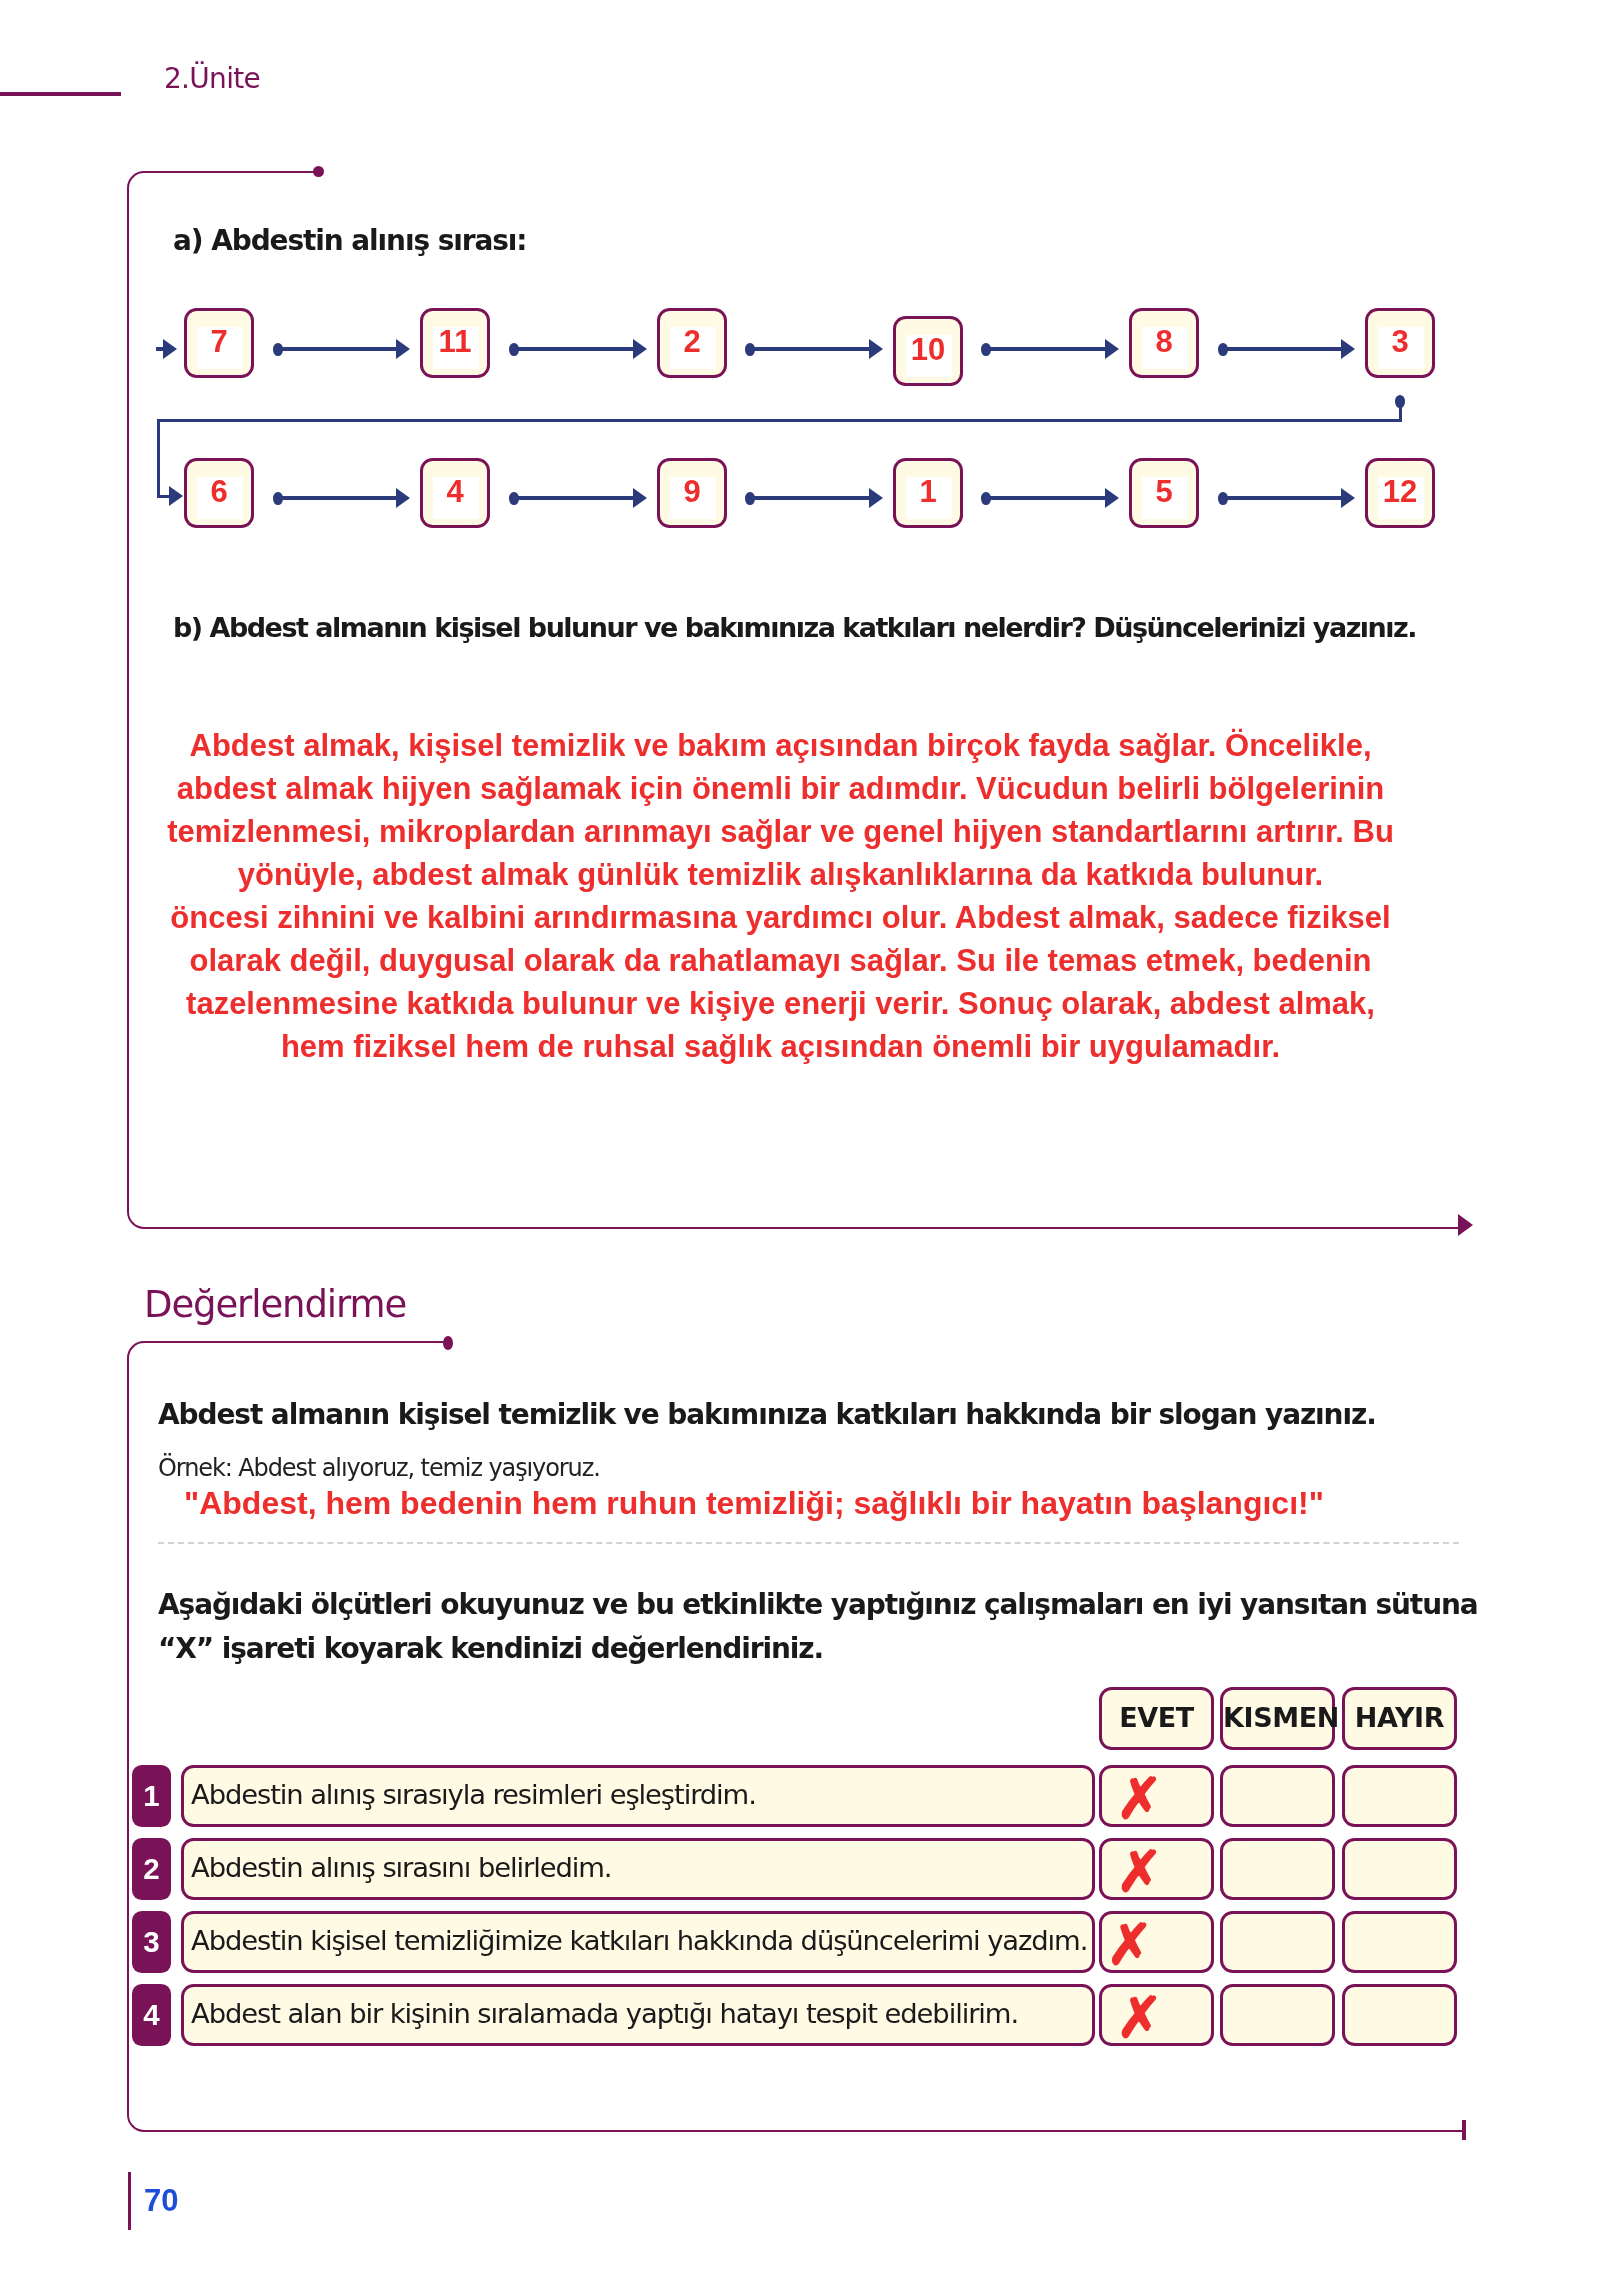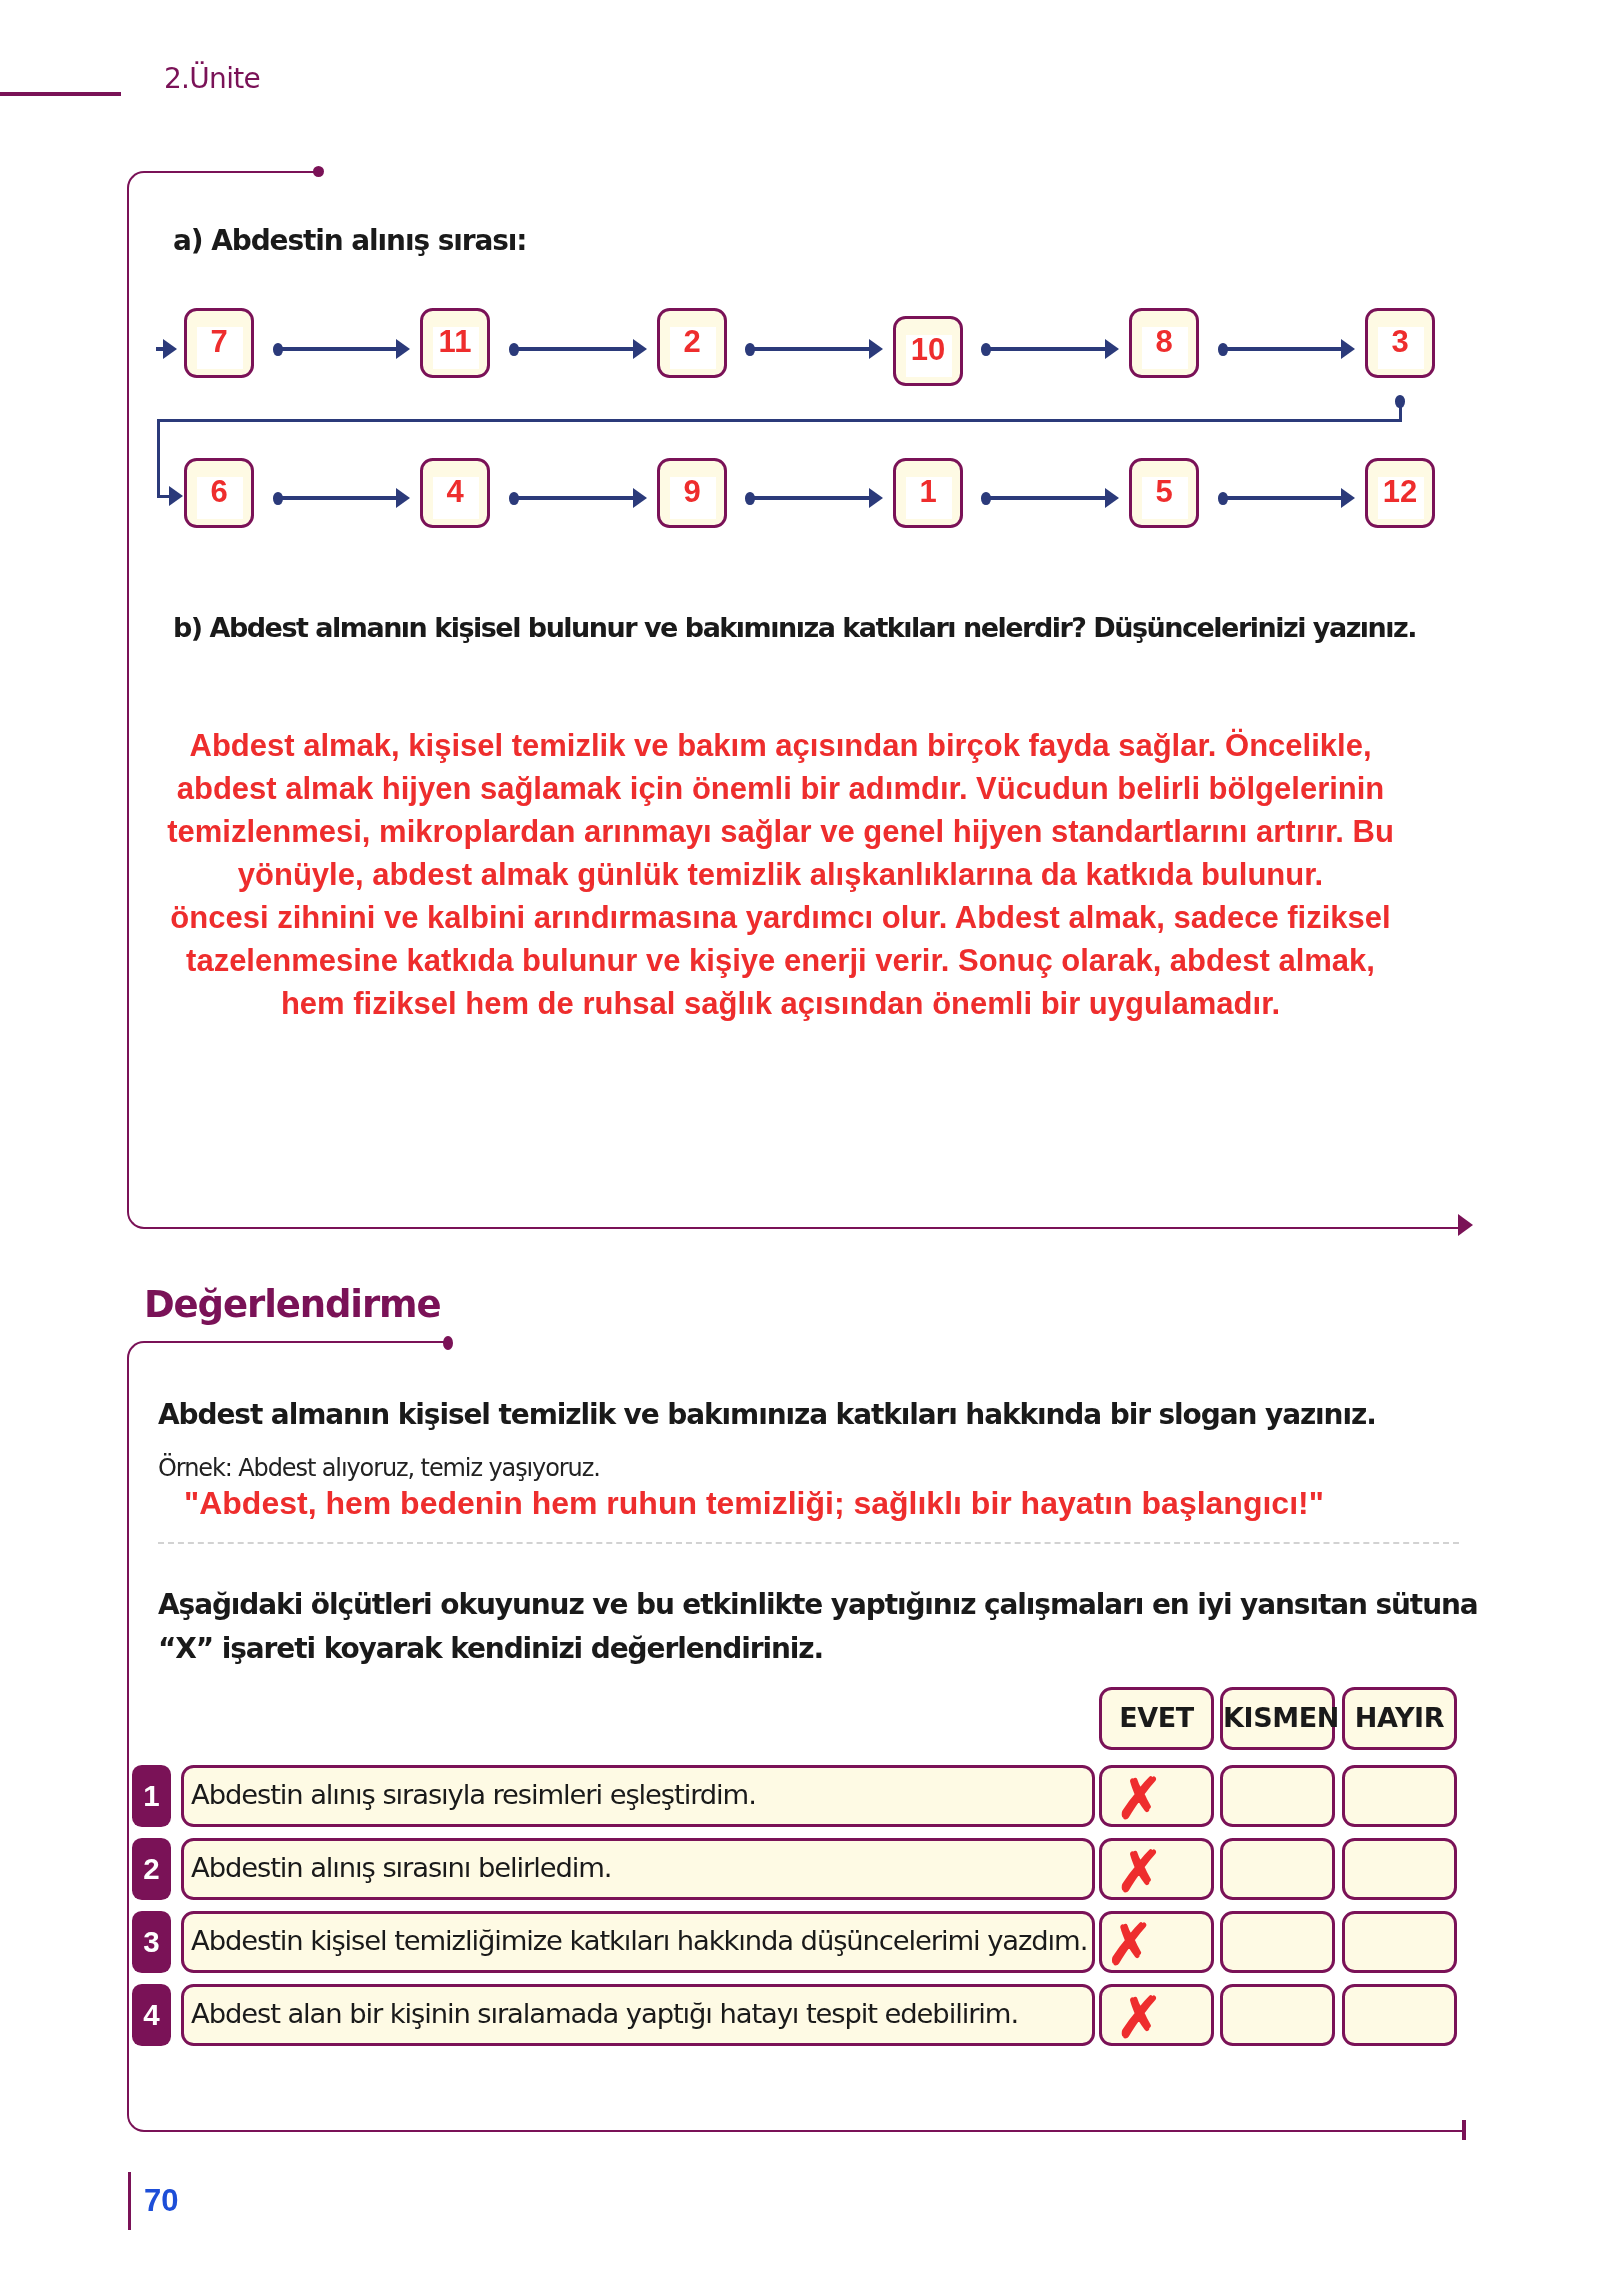--- a/index.html
+++ b/index.html
@@ -19,21 +19,21 @@
   .box .inner{position:absolute;left:9.8px;top:15.5px;width:46px;height:42px;background:#fff;}
   .box .num{position:absolute;left:0;right:0;top:12.7px;text-align:center;font-size:31px;font-weight:bold;color:#ee2d2d;}
   .conn{position:absolute;height:3.5px;background:#2b3a7a;}
   .conn-dot{position:absolute;width:9.8px;height:12.7px;border-radius:50%;background:#2b3a7a;}
   .conn-head{position:absolute;width:0;height:0;border-top:10.5px solid transparent;border-bottom:10.5px solid transparent;border-left:14px solid #2b3a7a;}
   .vline{position:absolute;width:2.8px;background:#2b3a7a;}
   .hline{position:absolute;height:2.8px;background:#2b3a7a;}
   #q-b{left:173px;top:612px;font-size:27px;font-weight:bold;font-family:"DejaVu Sans",sans-serif;letter-spacing:-1.5px;white-space:nowrap;}
   #answer{left:141px;top:724px;width:1279px;text-align:center;font-size:31px;line-height:43px;font-weight:bold;color:#ee2d2d;}
   
-  #eval-title{left:144px;top:1283px;font-size:37px;font-weight:bold;color:#7a1257;font-family:"DejaVu Sans",sans-serif;letter-spacing:-1.1px;}
+  #eval-title{left:144px;top:1283px;font-size:37px;font-weight:normal;color:#7a1257;font-family:"DejaVu Sans",sans-serif;letter-spacing:-1.1px;}
   #frame2{left:127px;top:1341px;width:1336px;height:787px;border-left:2.8px solid #7a1257;border-top:2.8px solid #7a1257;border-bottom:2.8px solid #7a1257;border-radius:17px 0 0 17px;}
   #frame2 .cover-top{position:absolute;left:316px;top:-4.2px;right:-7px;height:7px;background:#fff;}
   #slogan-q{left:158px;top:1398px;font-size:28px;font-weight:bold;font-family:"DejaVu Sans",sans-serif;letter-spacing:-1.1px;white-space:nowrap;}
   #example{left:158px;top:1454px;font-size:24px;font-family:"DejaVu Sans",sans-serif;letter-spacing:-1.1px;color:#222;white-space:nowrap;}
   #slogan-ans{left:184px;top:1485px;font-size:32px;font-weight:bold;color:#ee2d2d;white-space:nowrap;}
   #dash{left:158px;top:1542px;width:1301px;border-top:2.8px dashed #d2d2d2;}
   #instr{left:158px;top:1583px;width:1322px;font-size:28px;line-height:44px;font-weight:bold;font-family:"DejaVu Sans",sans-serif;letter-spacing:-1.1px;}
   .hcell{position:absolute;top:1687px;height:63px;border:3.5px solid #7a1257;border-radius:12.7px;background:#fefae4;box-sizing:border-box;text-align:center;font-size:27px;font-weight:bold;line-height:56px;font-family:"DejaVu Sans",sans-serif;letter-spacing:-0.4px;}
   .row-num{position:absolute;left:132px;width:39px;height:62px;border-radius:9.8px;background:#7a1257;color:#fff;text-align:center;font-size:29.5px;font-weight:bold;line-height:62px;}
   .row-text{position:absolute;left:181px;width:914px;height:62px;border:3.5px solid #7a1257;border-radius:12.7px;background:#fefae4;box-sizing:border-box;font-size:27.4px;line-height:53px;padding-left:7px;font-family:"DejaVu Sans",sans-serif;letter-spacing:-1.1px;white-space:nowrap;}
@@ -153,20 +153,21 @@
 </div>
 
 <div class="abs" id="q-b">b) Abdest almanın kişisel bulunur ve bakımınıza katkıları nelerdir? Düşüncelerinizi yazınız.</div>
 
 <div class="abs" id="answer">
   <div>Abdest almak, kişisel temizlik ve bakım açısından birçok fayda sağlar. Öncelikle,</div>
   <div>abdest almak hijyen sağlamak için önemli bir adımdır. Vücudun belirli bölgelerinin</div>
   <div>temizlenmesi, mikroplardan arınmayı sağlar ve genel hijyen standartlarını artırır. Bu</div>
   <div>yönüyle, abdest almak günlük temizlik alışkanlıklarına da katkıda bulunur.</div>
   <div>öncesi zihnini ve kalbini arındırmasına yardımcı olur. Abdest almak, sadece fiziksel</div>
+  <div>olarak değil, duygusal olarak da rahatlamayı sağlar. Su ile temas etmek, bedenin</div>
   <div>tazelenmesine katkıda bulunur ve kişiye enerji verir. Sonuç olarak, abdest almak,</div>
   <div>hem fiziksel hem de ruhsal sağlık açısından önemli bir uygulamadır.</div>
 </div>
 
 <div class="abs" id="eval-title">Değerlendirme</div>
 <div class="abs" id="frame2">
   <div class="cover-top"></div>
   <div class="dot" style="left:314px;top:-7px;width:9.8px;height:14px;"></div>
 </div>
 <div class="abs" id="frame2-end"></div>

